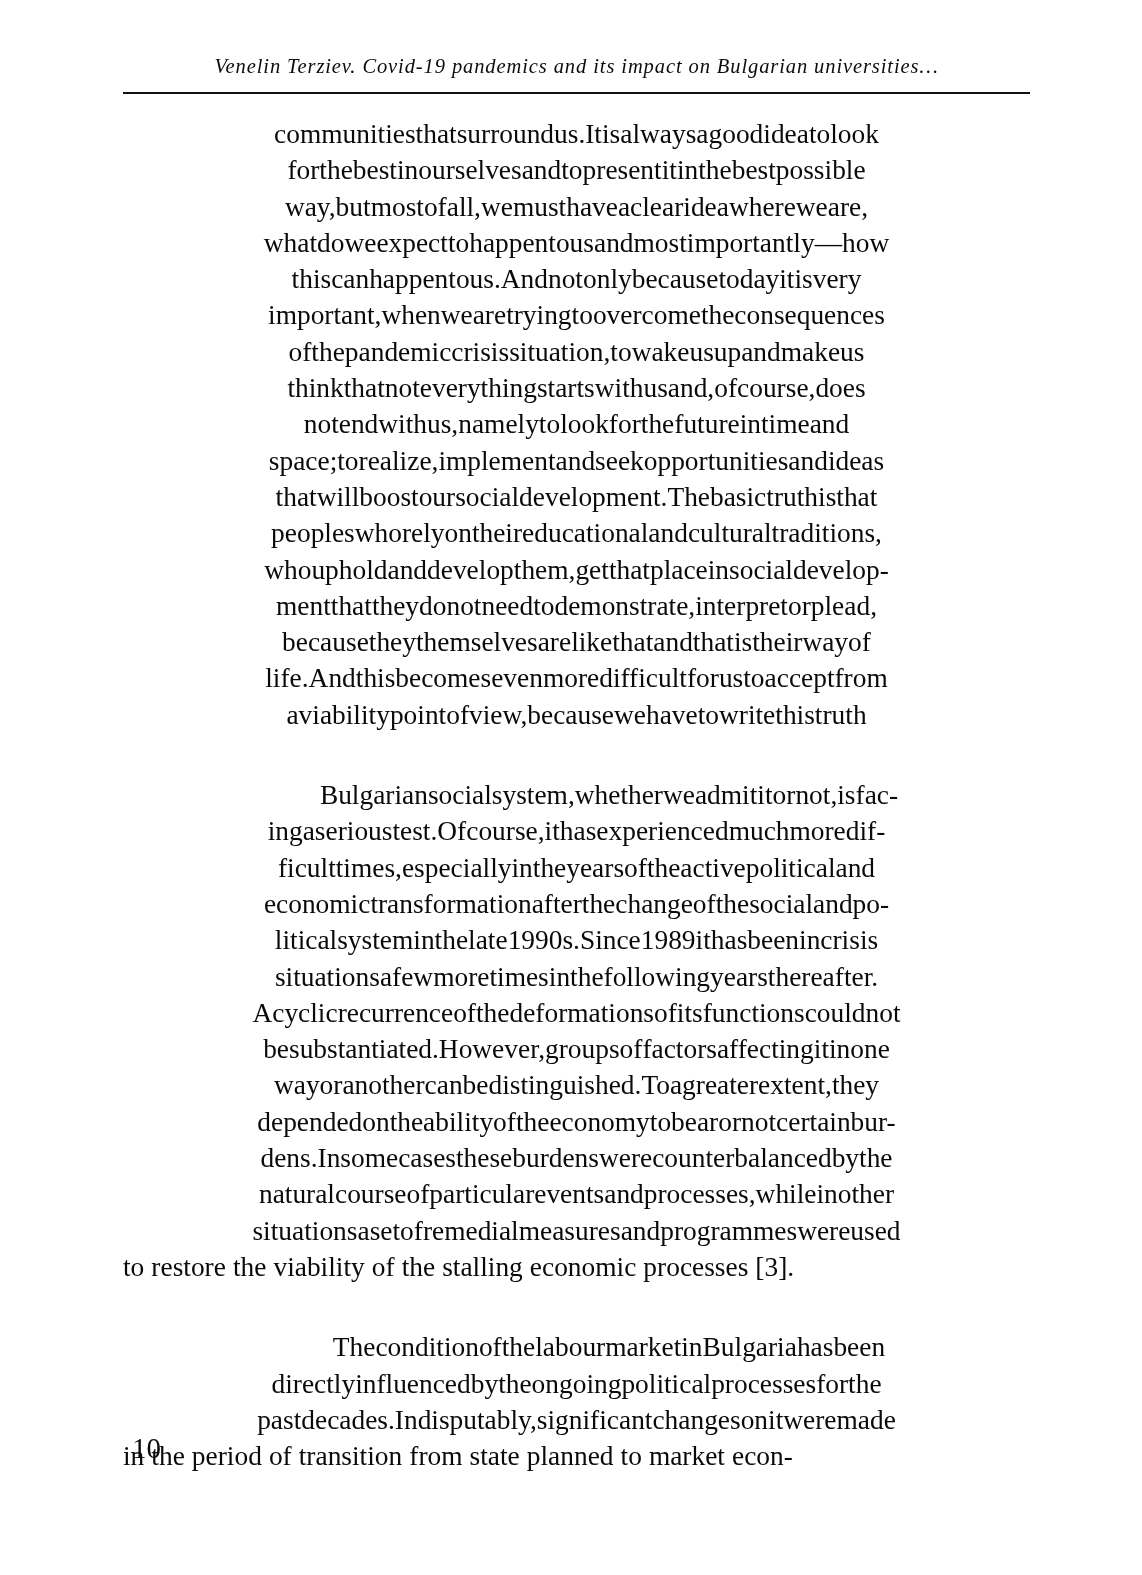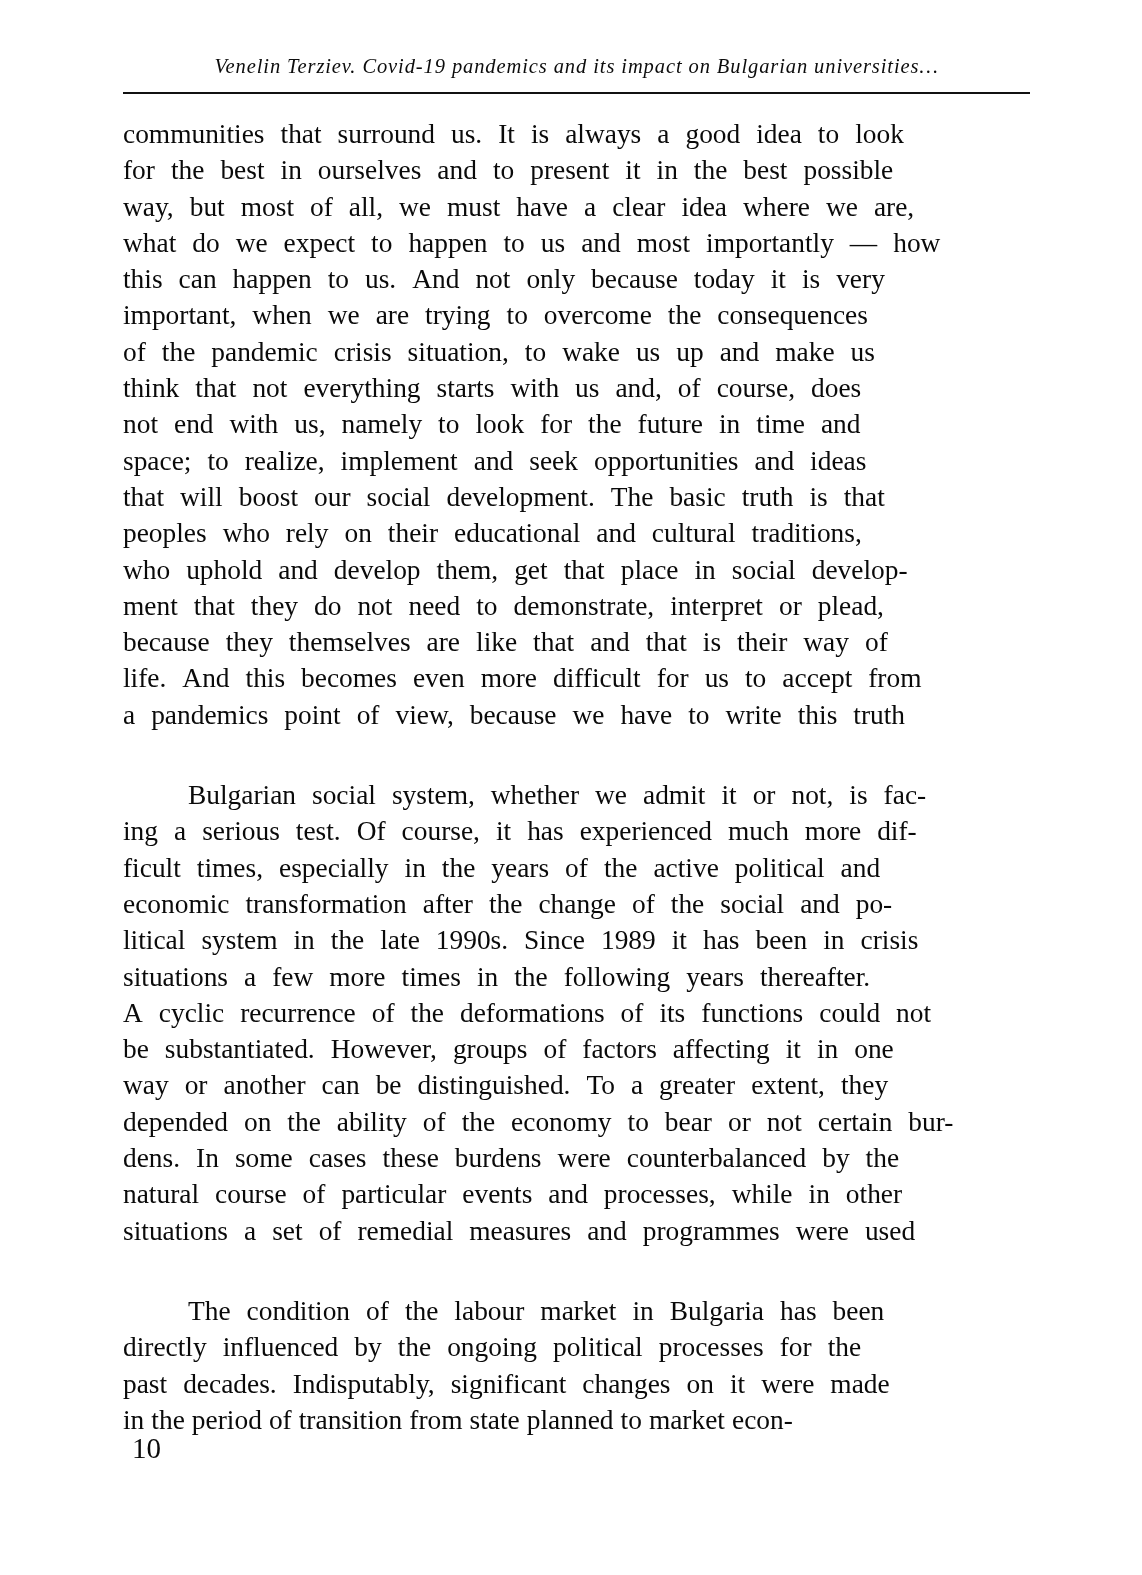--- a/index.html
+++ b/index.html
@@ -53,22 +53,21 @@
     word-spacing: 0.2px;
     color: #0a0a0a;
   }
   .para .ln {
     display: block;
     white-space: nowrap;
   }
   
   .para .ln.j {
     display: flex;
-    justify-content: flex-start;
-    gap: 16px;
+    justify-content: center;
   }
   .para .ln.j > span.w {
     display: inline-block;
   }
   .para .ln.indent {
     text-indent: 0;
     padding-left: 65px;
   }
   .para .ln.j.indent {
     padding-left: 65px;
@@ -306,21 +305,21 @@
           <span class="w">more</span>
           <span class="w">difficult</span>
           <span class="w">for</span>
           <span class="w">us</span>
           <span class="w">to</span>
           <span class="w">accept</span>
           <span class="w">from</span>
         </span>
         <span class="ln j">
           <span class="w">a</span>
-          <span class="w">pandemics</span>
+          <span class="w">viability</span>
           <span class="w">point</span>
           <span class="w">of</span>
           <span class="w">view,</span>
           <span class="w">because</span>
           <span class="w">we</span>
           <span class="w">have</span>
           <span class="w">to</span>
           <span class="w">write</span>
           <span class="w">this</span>
           <span class="w">truth</span>
@@ -488,20 +487,21 @@
           <span class="w">a</span>
           <span class="w">set</span>
           <span class="w">of</span>
           <span class="w">remedial</span>
           <span class="w">measures</span>
           <span class="w">and</span>
           <span class="w">programmes</span>
           <span class="w">were</span>
           <span class="w">used</span>
         </span>
+        <span class="ln">to restore the viability of the stalling economic processes [3].</span>
       </p>
     <p class="para">
         <span class="ln j indent">
           <span class="w">The</span>
           <span class="w">condition</span>
           <span class="w">of</span>
           <span class="w">the</span>
           <span class="w">labour</span>
           <span class="w">market</span>
           <span class="w">in</span>

